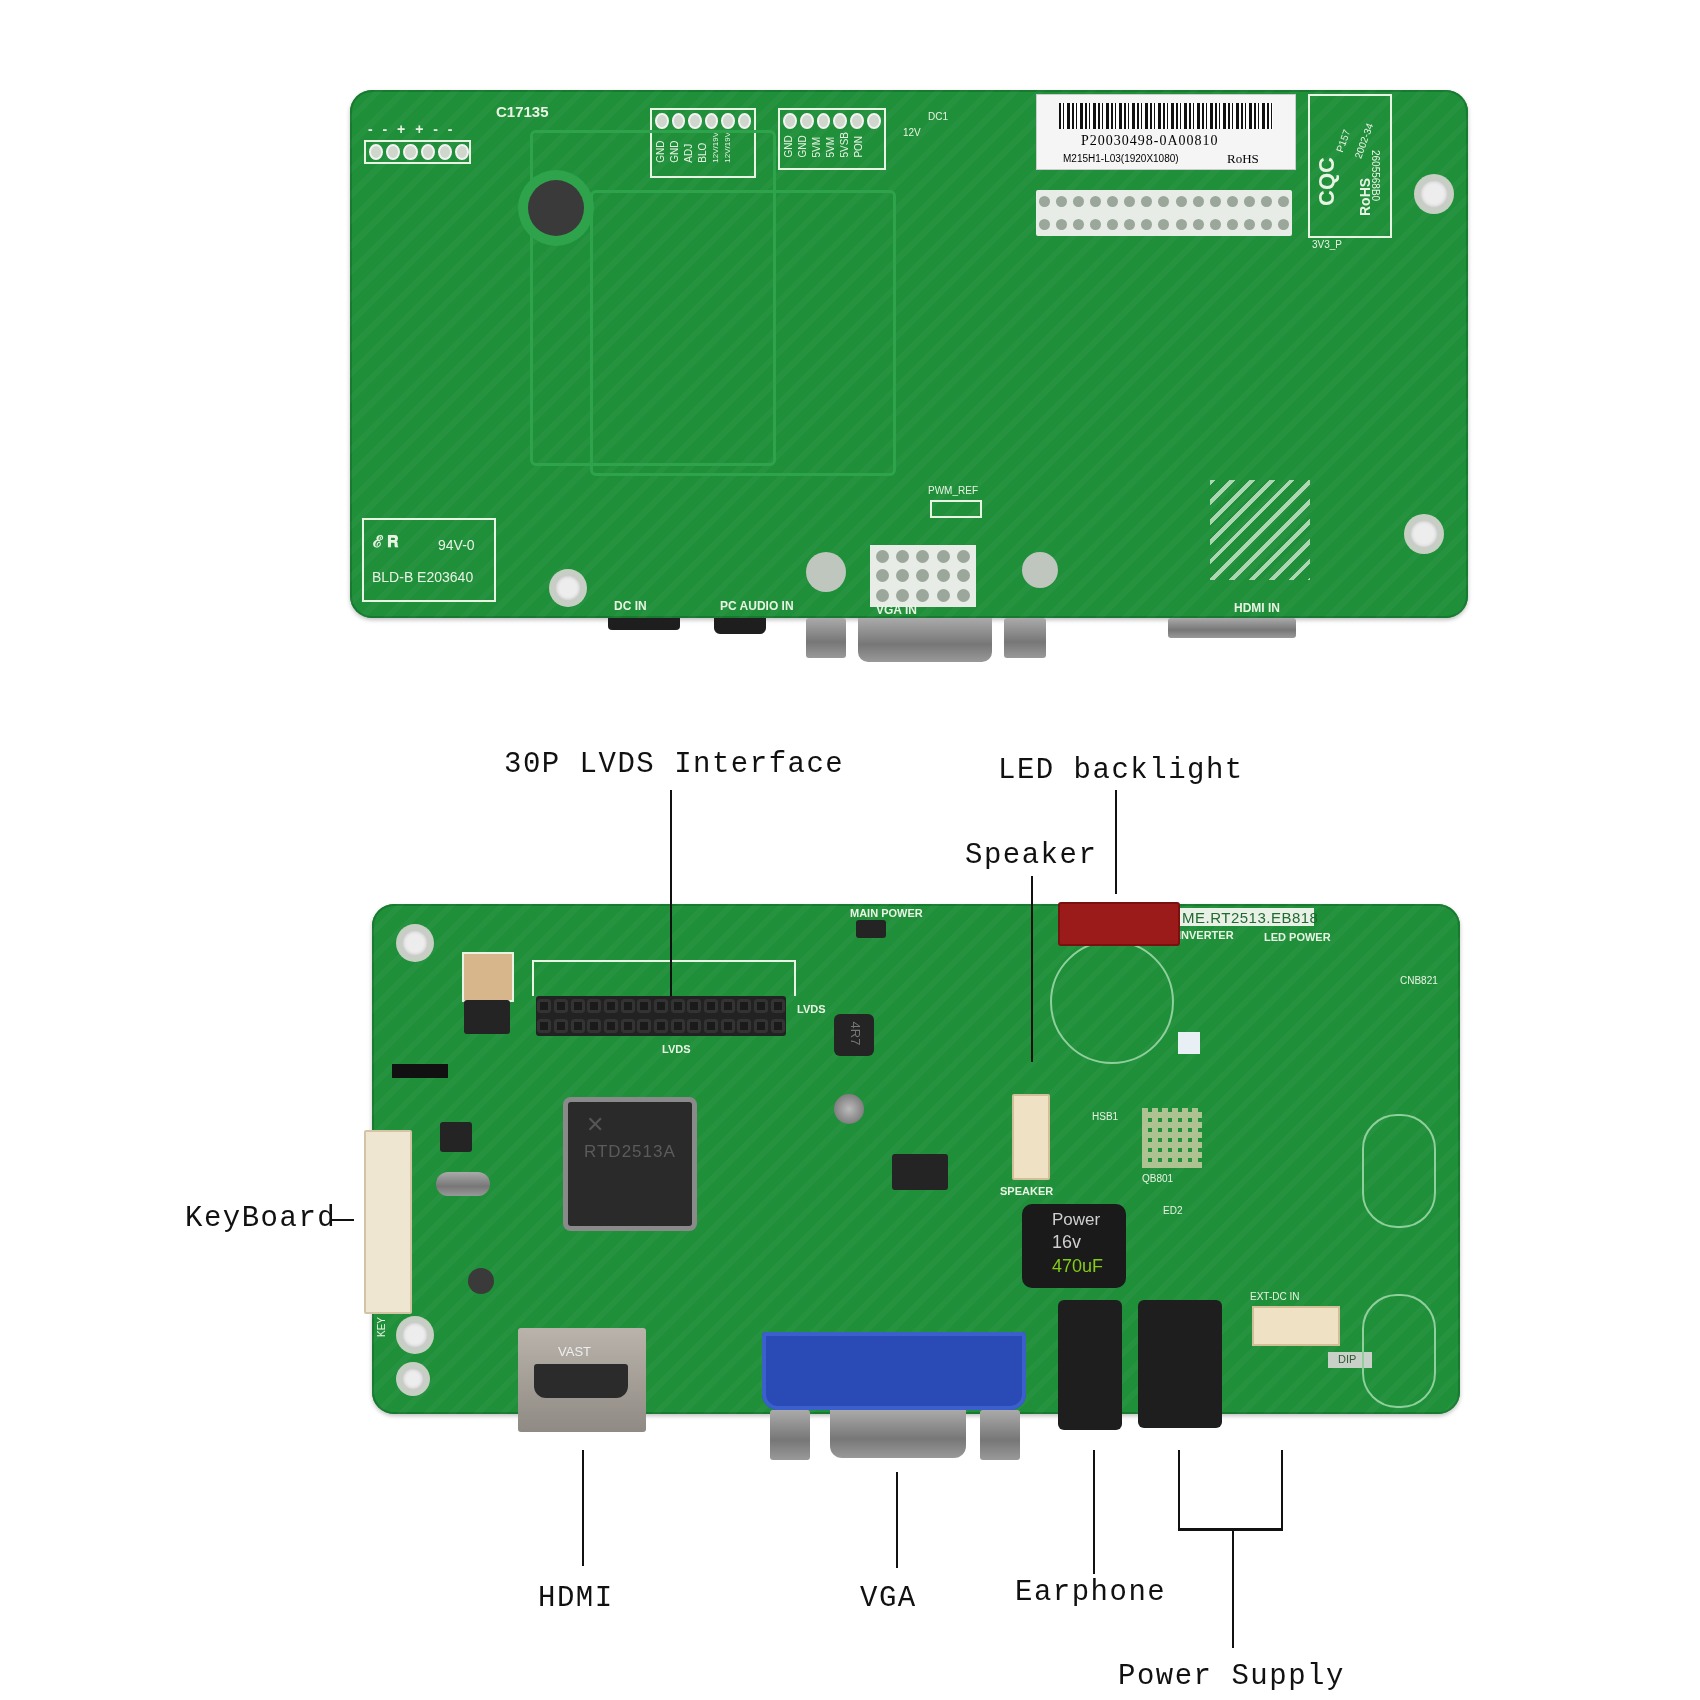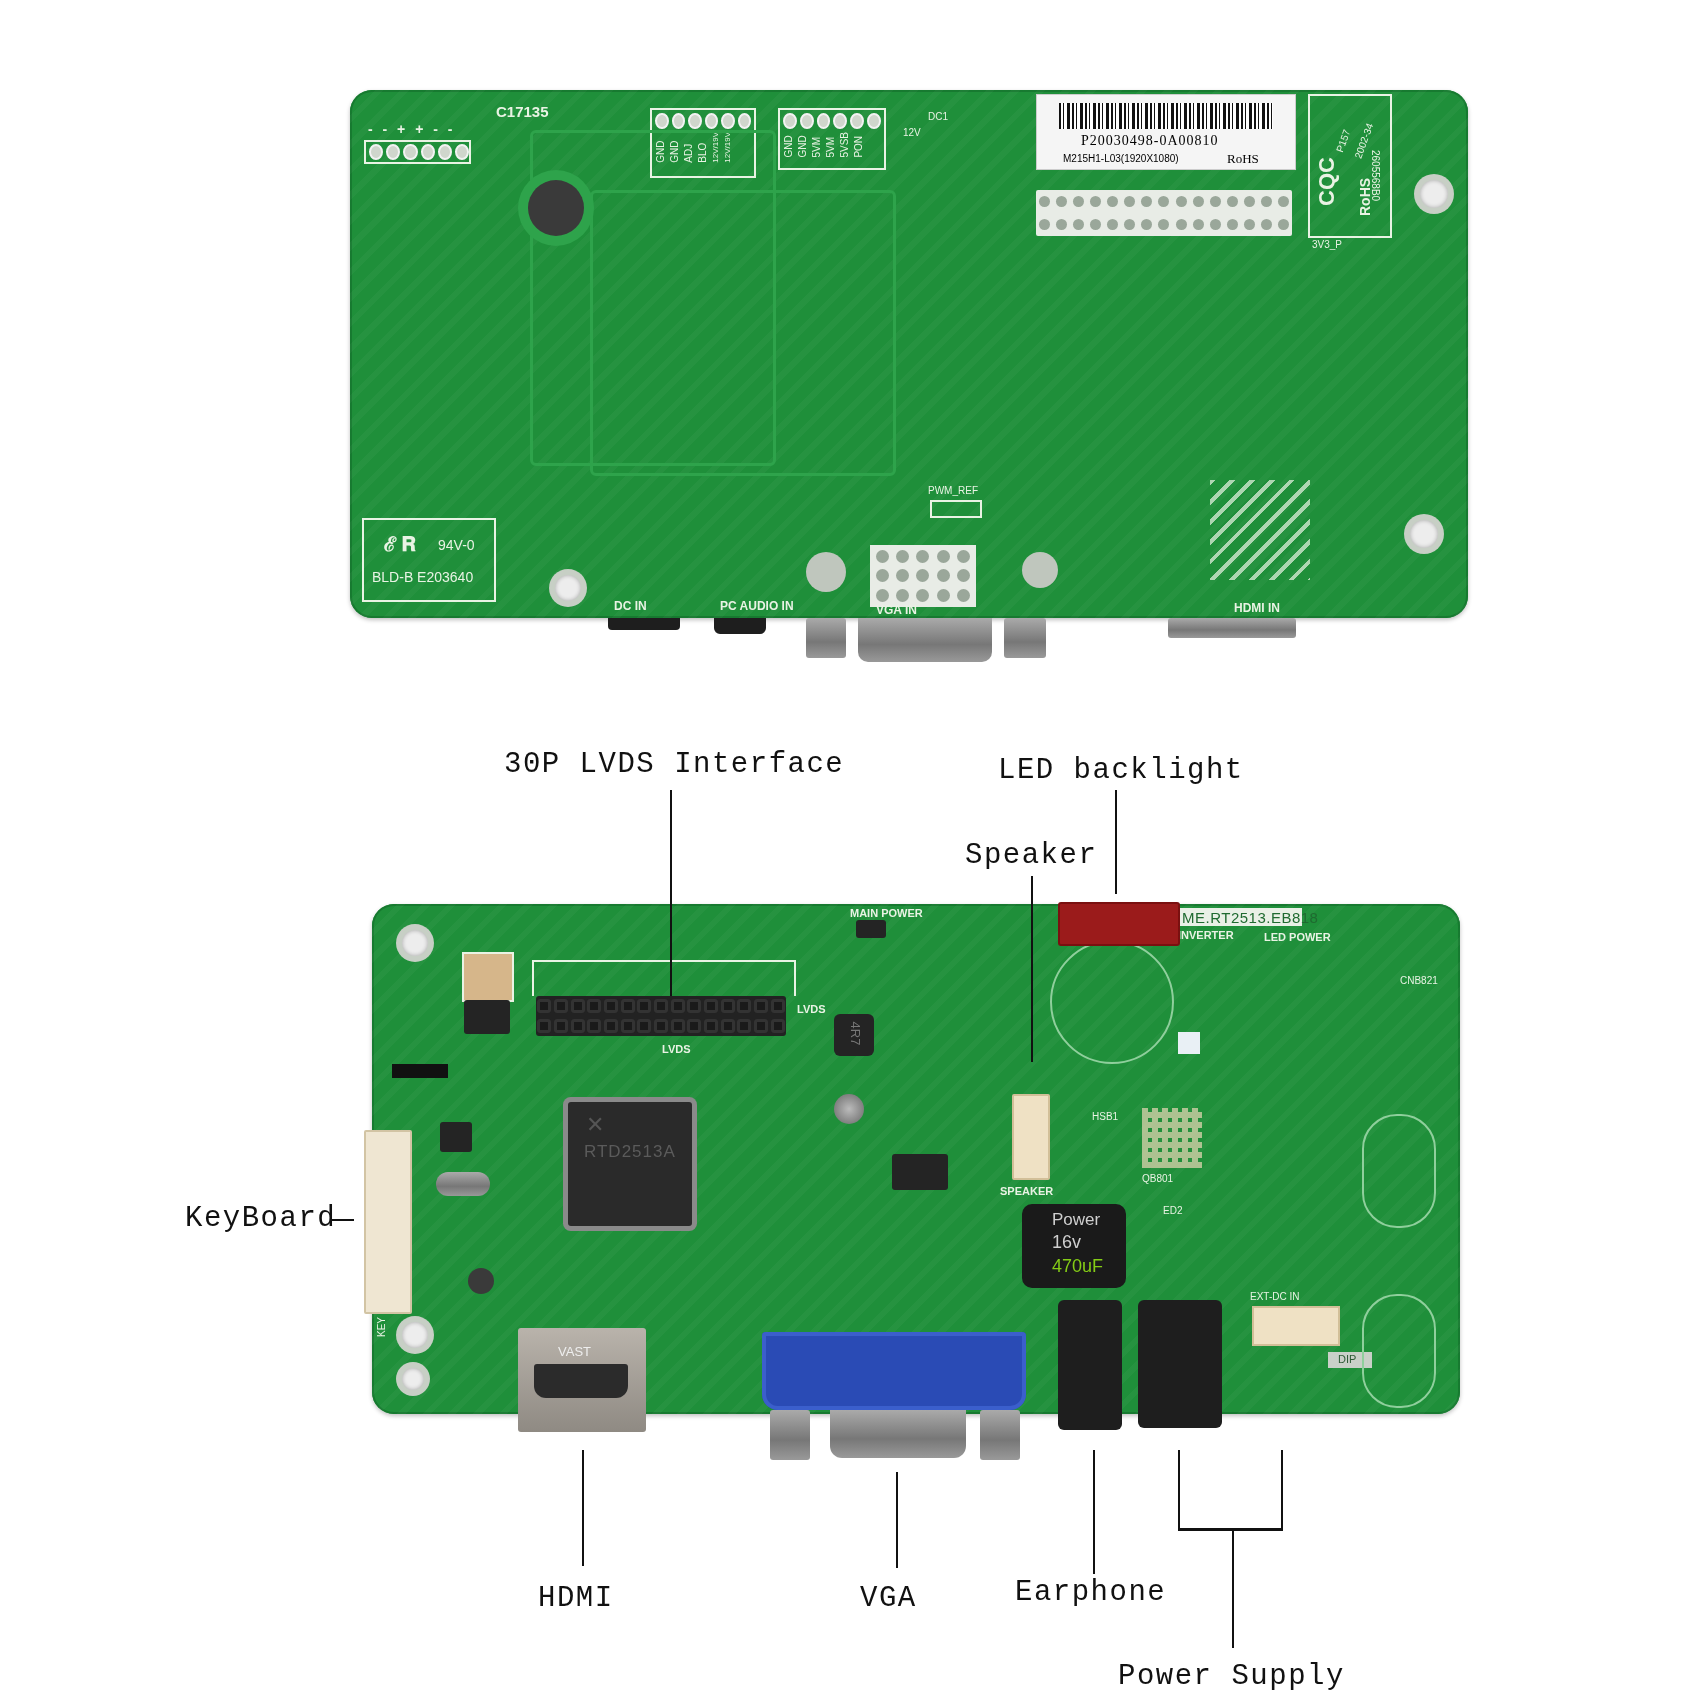--- a/index.html
+++ b/index.html
@@ -129,21 +129,21 @@
     <span class="silk" style="left:48px;top:120px;font-size:14px;transform:rotate(-90deg);transform-origin:left top;">RoHS</span>
   </div>
   <span class="silk silk-sm" style="left:1030px;top:60px;transform:rotate(90deg);transform-origin:left top;">2605568B0</span>
   <span class="silk silk-sm" style="left:962px;top:150px;">3V3_P</span>
 
   <div class="hole" style="left:1070px;top:90px;width:28px;height:28px;"></div>
   <div class="hole" style="left:1060px;top:430px;width:28px;height:28px;"></div>
   <div class="hole" style="left:205px;top:485px;width:26px;height:26px;"></div>
 
   <div class="abs" style="left:12px;top:428px;width:130px;height:80px;border:2px solid #e9f3e4;">
-    <span class="silk" style="left:20px;top:14px;font-size:20px;text-align:right;">ℰ 𝐑</span>
+    <span class="silk" style="left:9px;top:14px;font-size:16px;text-align:right;">ℰ 𝐑</span>
     <span class="silk" style="left:74px;top:18px;font-size:14px;font-weight:normal;">94V-0</span>
     <span class="silk" style="left:8px;top:50px;font-size:14px;font-weight:normal;">BLD-B E203640</span>
   </div>
 
   <div class="abs" style="left:520px;top:455px;width:100px;height:56px;background:#e8ece6;display:grid;grid-template-columns:repeat(5,1fr);gap:2px;padding:3px;">
     <i style="margin:auto;width:13px;height:13px;border-radius:50%;background:#9aa79a;"></i>
       <i style="margin:auto;width:13px;height:13px;border-radius:50%;background:#9aa79a;"></i>
       <i style="margin:auto;width:13px;height:13px;border-radius:50%;background:#9aa79a;"></i>
       <i style="margin:auto;width:13px;height:13px;border-radius:50%;background:#9aa79a;"></i>
       <i style="margin:auto;width:13px;height:13px;border-radius:50%;background:#9aa79a;"></i>
@@ -176,21 +176,21 @@
 <div class="metal" style="left:806px;top:618px;width:40px;height:40px;"></div>
 <div class="metal" style="left:858px;top:618px;width:134px;height:44px;border-radius:0 0 10px 10px;"></div>
 <div class="metal" style="left:1004px;top:618px;width:42px;height:40px;"></div>
 <div class="metal" style="left:1168px;top:618px;width:128px;height:20px;"></div>
 
 <div class="pcb" style="left:372px;top:904px;width:1088px;height:510px;">
   <div class="hole" style="left:30px;top:26px;width:26px;height:26px;"></div>
   <div class="hole" style="left:30px;top:418px;width:26px;height:26px;"></div>
   <div class="hole" style="left:30px;top:464px;width:22px;height:22px;"></div>
 
-  <div class="abs" style="left:806px;top:4px;width:124px;height:18px;background:#e9f0e6;">
+  <div class="abs" style="left:806px;top:4px;width:136px;height:18px;background:#e9f0e6;">
     <span class="abs" style="left:4px;top:1px;font-size:15px;color:#1f6a30;letter-spacing:.5px;">ME.RT2513.EB818</span>
   </div>
   <span class="silk" style="left:806px;top:26px;font-size:11px;">INVERTER</span>
   <span class="silk" style="left:892px;top:28px;font-size:11px;">LED POWER</span>
   <span class="silk" style="left:478px;top:4px;font-size:11px;">MAIN POWER</span>
   <span class="silk silk-sm" style="left:1028px;top:72px;">CNB821</span>
 
   <div class="abs" style="left:90px;top:48px;width:48px;height:46px;background:#d6b68a;border:2px solid #e9f3e4;"></div>
   <div class="chip" style="left:92px;top:96px;width:46px;height:34px;"></div>
   <div class="abs" style="left:20px;top:160px;width:56px;height:14px;background:#111;"></div>

